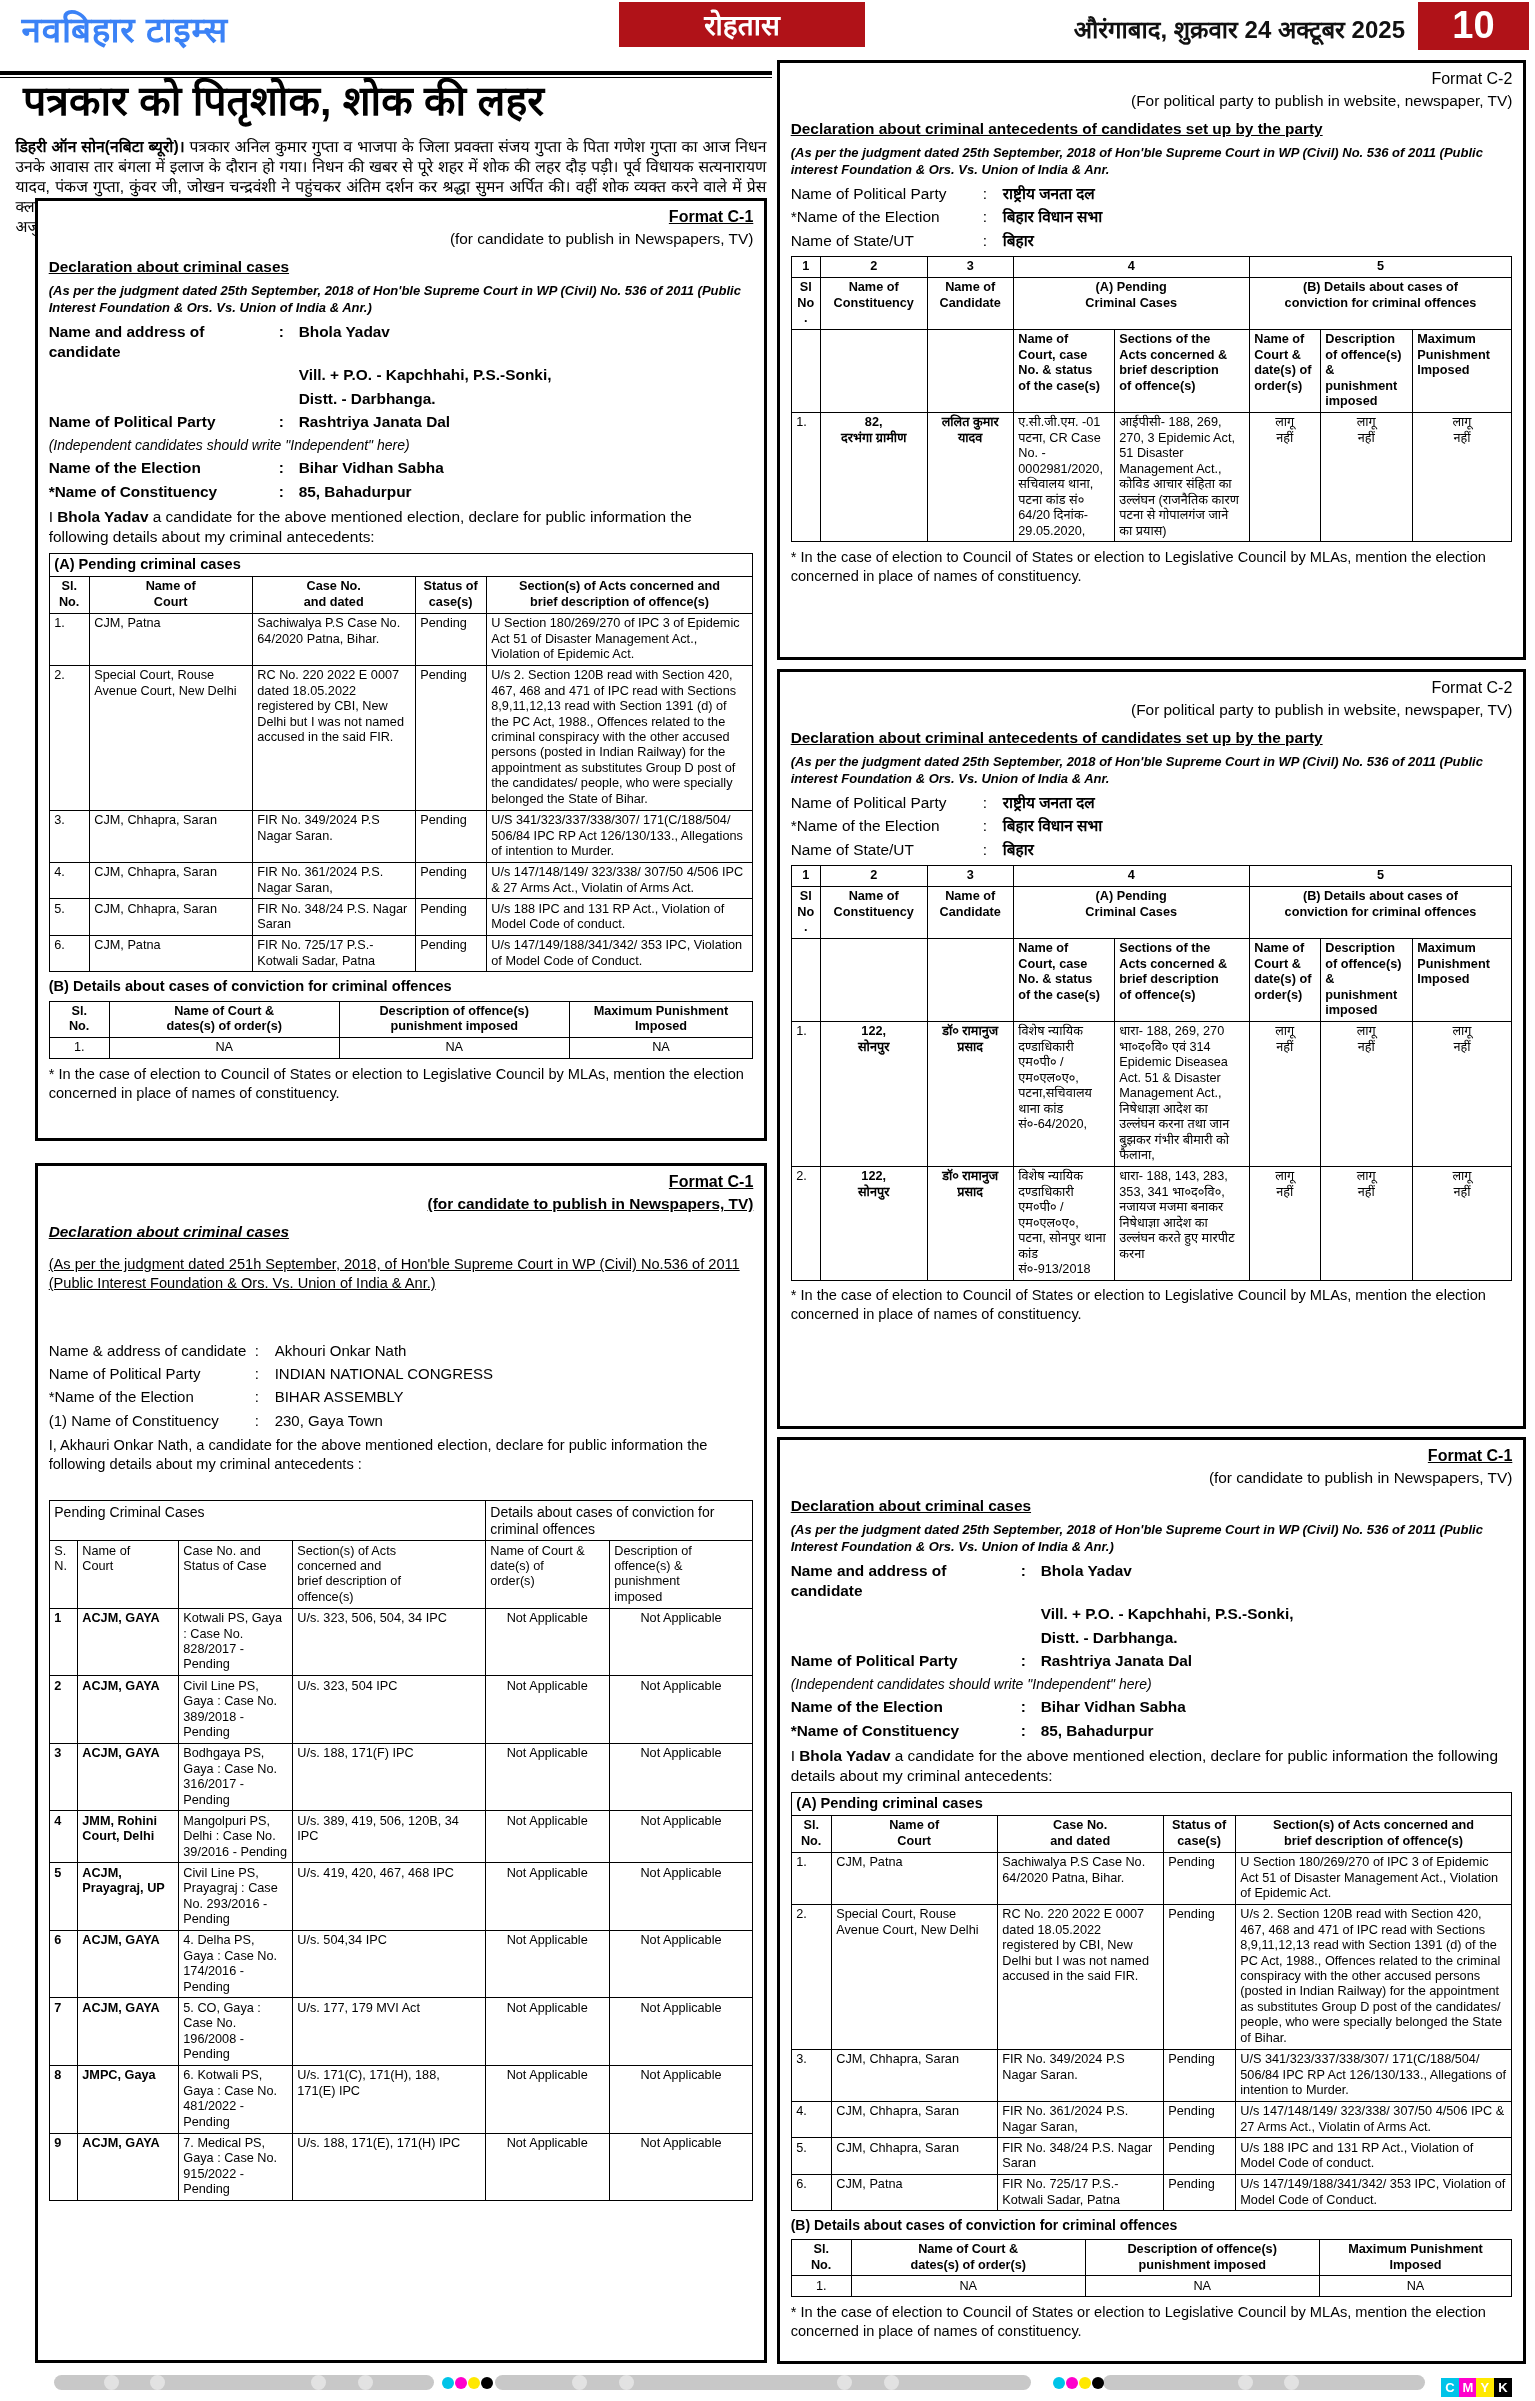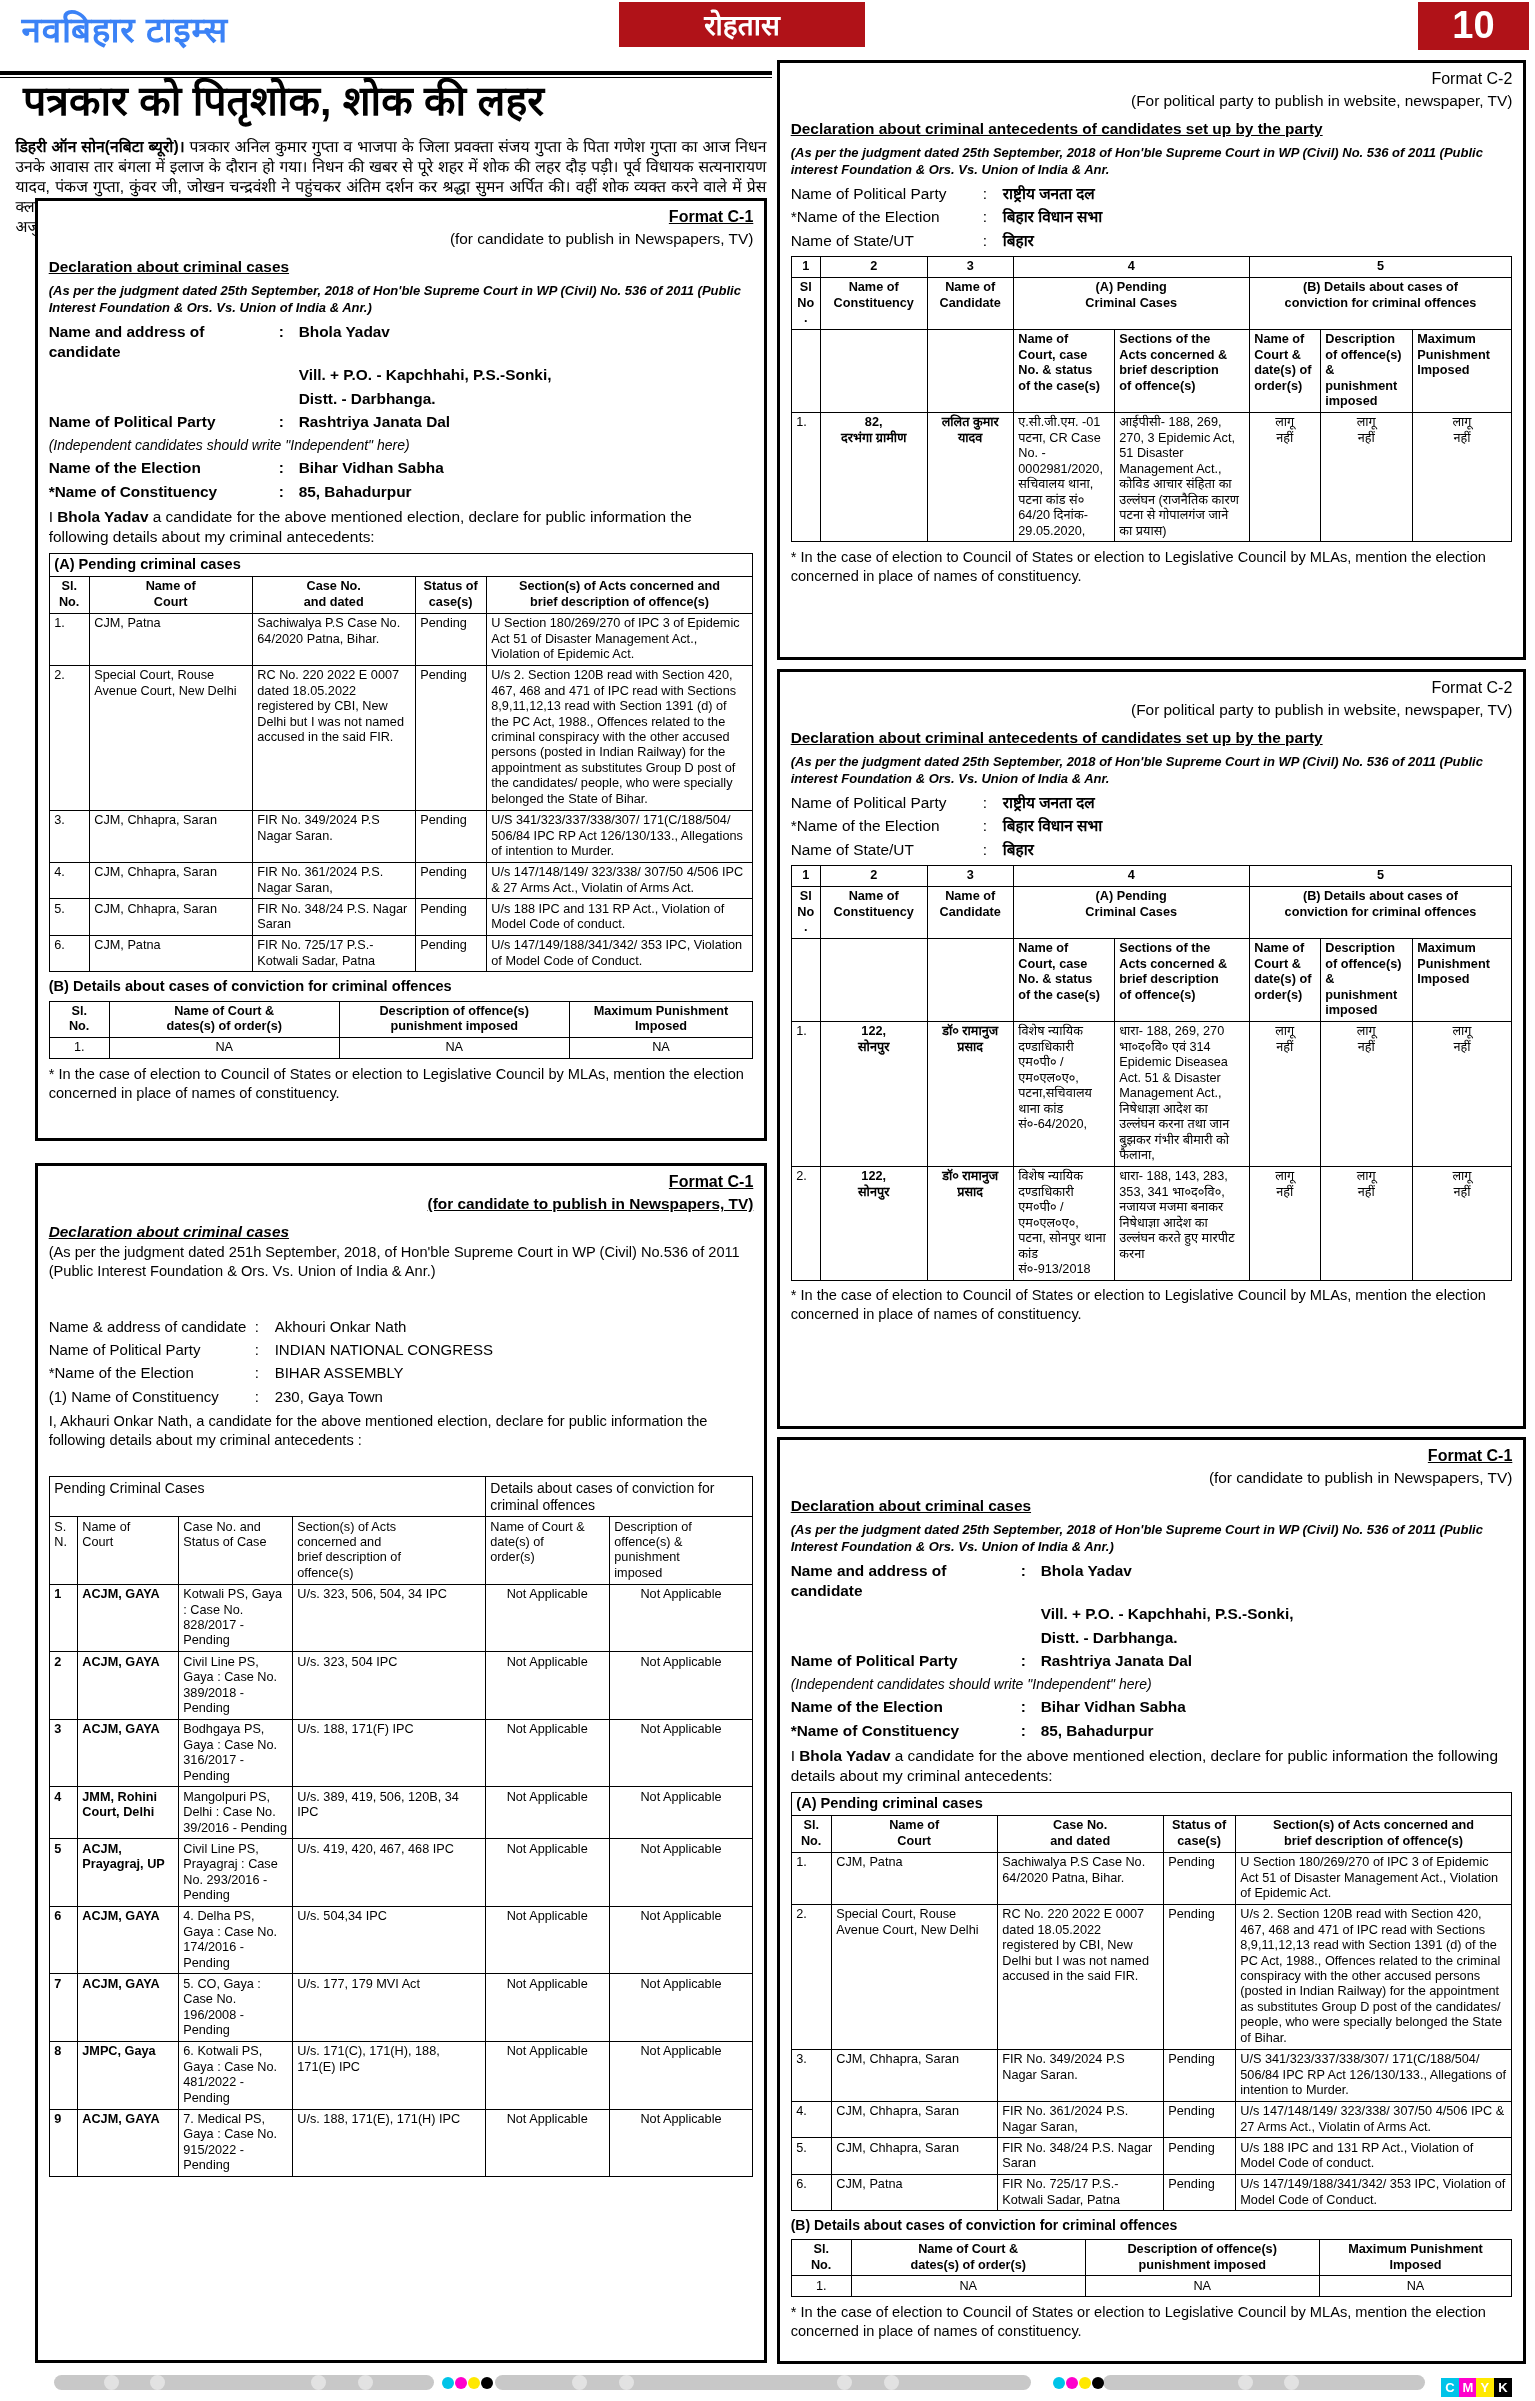--- a/index.html
+++ b/index.html
@@ -22,21 +22,21 @@
 
   
   .box{position:absolute;border:3.1px solid #000;background:#fff;padding:6.1px 10.7px;
        box-sizing:border-box;overflow:hidden;font-size:14.6px;line-height:1.3;}
   .fr{text-align:right;font-weight:bold;font-size:16px;}
   .fru{text-decoration:underline;}
   .frsub{text-align:right;font-size:15.4px;margin-top:1.5px;}
   .dh{font-weight:bold;text-decoration:underline;font-size:15.4px;margin-top:7.7px;}
   .dhi{font-style:italic;}
   .jp{font-weight:bold;font-style:italic;font-size:13px;margin:6.1px 0 4.6px 0;}
-  .jpn{font-weight:normal;font-style:normal;font-size:14.6px;margin:1px 0;}
+  .jpn{font-weight:normal;font-style:normal;font-size:14.6px;margin:13px 0;text-decoration:underline;}
   .frow{display:flex;font-size:15.4px;font-weight:bold;margin:3.8px 0;}
   .plain .frow{font-weight:normal;font-size:15px;}
   .flabel{width:230px;flex:none;}
   .plain .flabel{width:206px;}
   .fcolon{width:20px;flex:none;text-align:left;}
   .fvalue{flex:1;}
   .addr{margin-left:250px;font-weight:bold;font-size:15.4px;margin-top:3.1px;margin-bottom:3.1px;}
   .note{font-style:italic;font-size:14px;font-weight:normal;margin:0 0 3.1px 0;}
   .intro{font-size:15.4px;margin:5.4px 0;}
   .fn{font-size:14.6px;margin-top:5.4px;}
@@ -58,20 +58,21 @@
   .cmyk-sq{position:absolute;top:2378px;width:17.7px;height:19px;display:flex;align-items:center;
            justify-content:center;font-size:13px;font-weight:bold;color:#fff;}
 </style>
 </head>
 <body>
 
 <div class="page">
 
   <div class="abs masthead">नवबिहार टाइम्स</div>
   <div class="abs redbox rohtas">रोहतास</div>
+  <div class="abs dateline">औरंगाबाद, शुक्रवार 24 अक्टूबर 2025</div>
   <div class="abs redbox pagenum">10</div>
   <div class="abs toprule"></div>
 
   <div class="abs headline">पत्रकार को पितृशोक, शोक की लहर</div>
   <div class="abs article-body"><span class="lead">डिहरी ऑन सोन(नबिटा ब्यूरो)।</span><span> पत्रकार अनिल कुमार गुप्ता व भाजपा के जिला प्रवक्ता संजय गुप्ता के पिता गणेश गुप्ता का आज निधन उनके आवास तार बंगला में इलाज के दौरान हो गया। निधन की खबर से पूरे शहर में शोक की लहर दौड़ पड़ी। पूर्व विधायक सत्यनारायण यादव, पंकज गुप्ता, कुंवर जी, जोखन चन्द्रवंशी ने पहुंचकर अंतिम दर्शन कर श्रद्धा सुमन अर्पित की। वहीं शोक व्यक्त करने वाले में प्रेस क्लब के अध्यक्ष उपेन्द्र मिश्रा, वरिष्ठ पत्रकार मदन कुमार, सुरेंद्र तिवारी, मुकेश पाण्डेय, निशांत राज, चन्द्र गुप्त मेहरा,जगनारायण पाण्डेय, अर्जुन केशरी, सहित कई अन्य लोगों ने शोक व्यक्त किया।</span></div>
 
   <div class="box" style="left:35px;top:198px;width:732px;height:943px;">
     <div class="fr fru">Format C-1</div>
     <div class="frsub">(for candidate to publish in Newspapers, TV)</div>
     <div class="dh">Declaration about criminal cases</div>

